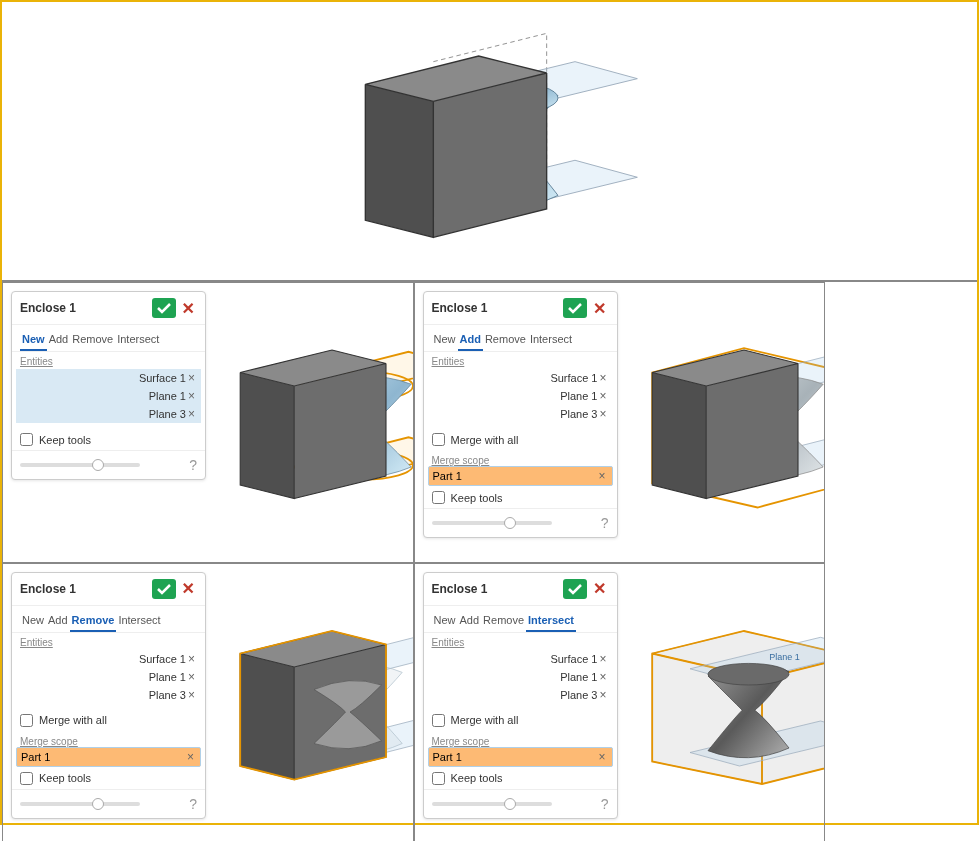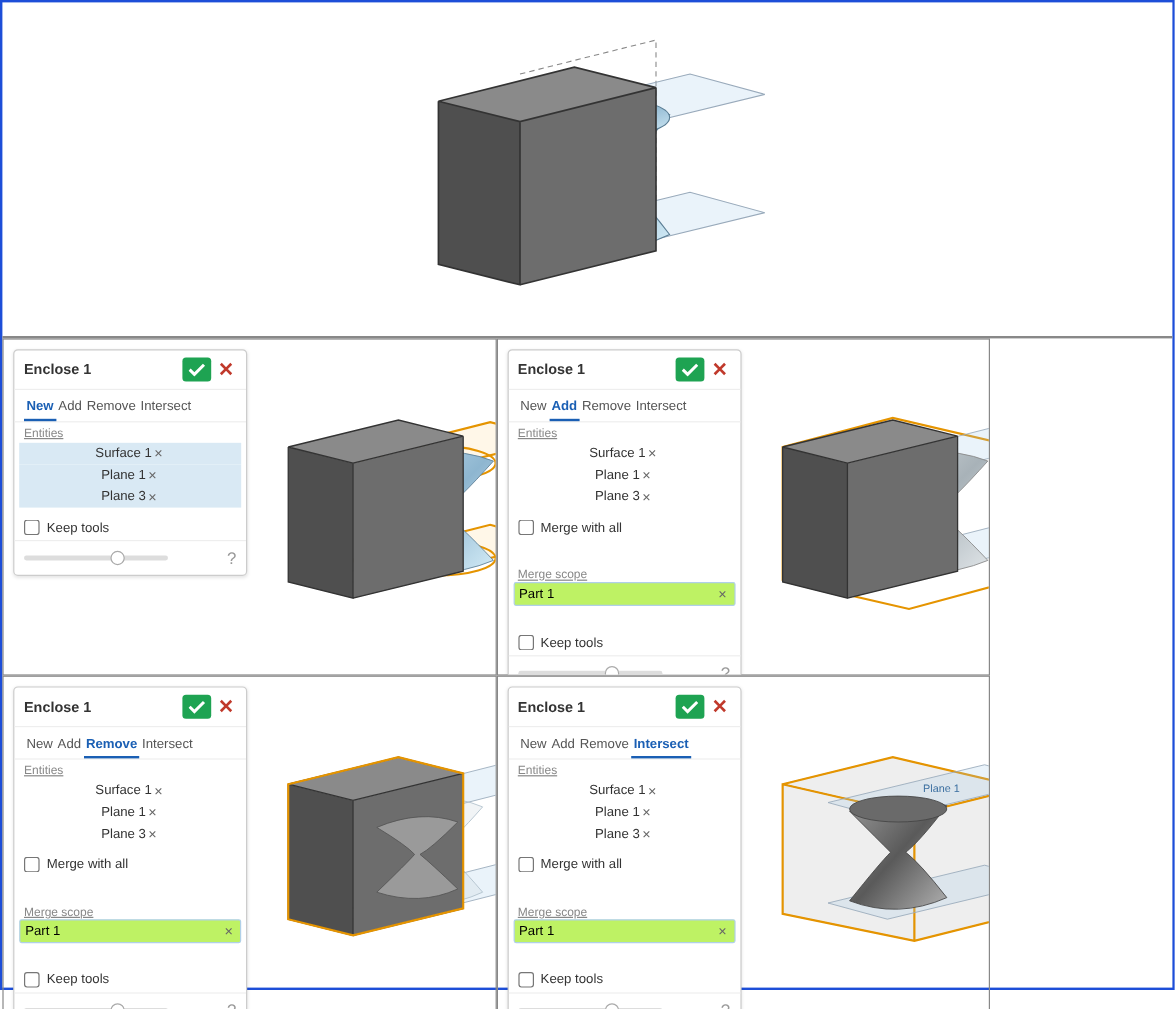--- a/index.html
+++ b/index.html
@@ -8,21 +8,21 @@
     font-family: -apple-system, BlinkMacSystemFont, "Segoe UI", Arial, sans-serif;
     background: #fff;
     width: 979px;
     height: 841px;
   }
   .grid {
     display: grid;
     grid-template-rows: 280px 280px 280px;
     width: 979px;
     height: 825px;
-    border: 2px solid #1d4ed8;
+    border: 2px solid #eab308;
   }
   .top-row {
     grid-column: 1 / 3;
     border-bottom: 2px solid #888;
     display: flex;
     justify-content: center;
     align-items: center;
   }
   .bottom-rows {
     display: grid;
@@ -103,21 +103,21 @@
     font-size: 10px;
     color: #888;
     padding: 4px 8px 0 8px;
     text-decoration: underline;
   }
   .entity-list {
     padding: 2px 4px 6px 4px;
   }
   .entity-row {
     display: flex;
-    justify-content: center;
+    justify-content: flex-end;
     align-items: center;
     padding: 2px 4px;
     font-size: 11px;
     color: #333;
   }
   .entity-row.hl {
     background: #d9e9f4;
   }
   .entity-remove {
     color: #666;
@@ -130,24 +130,24 @@
     align-items: center;
     gap: 6px;
     padding: 4px 8px;
     font-size: 11px;
     color: #333;
   }
   .checkbox-row input {
     margin: 0;
   }
   .merge-box {
-    margin: 20px 4px;
+    margin: 1px 4px;
   }
   .merge-scope {
-    background: #bef264;
+    background: #fdba74;
     border: 1px solid #b0d0e8;
     border-radius: 2px;
     padding: 2px 4px;
     display: flex;
     justify-content: space-between;
     align-items: center;
     font-size: 11px;
     text-align: center;
   }
   .slider-row {

